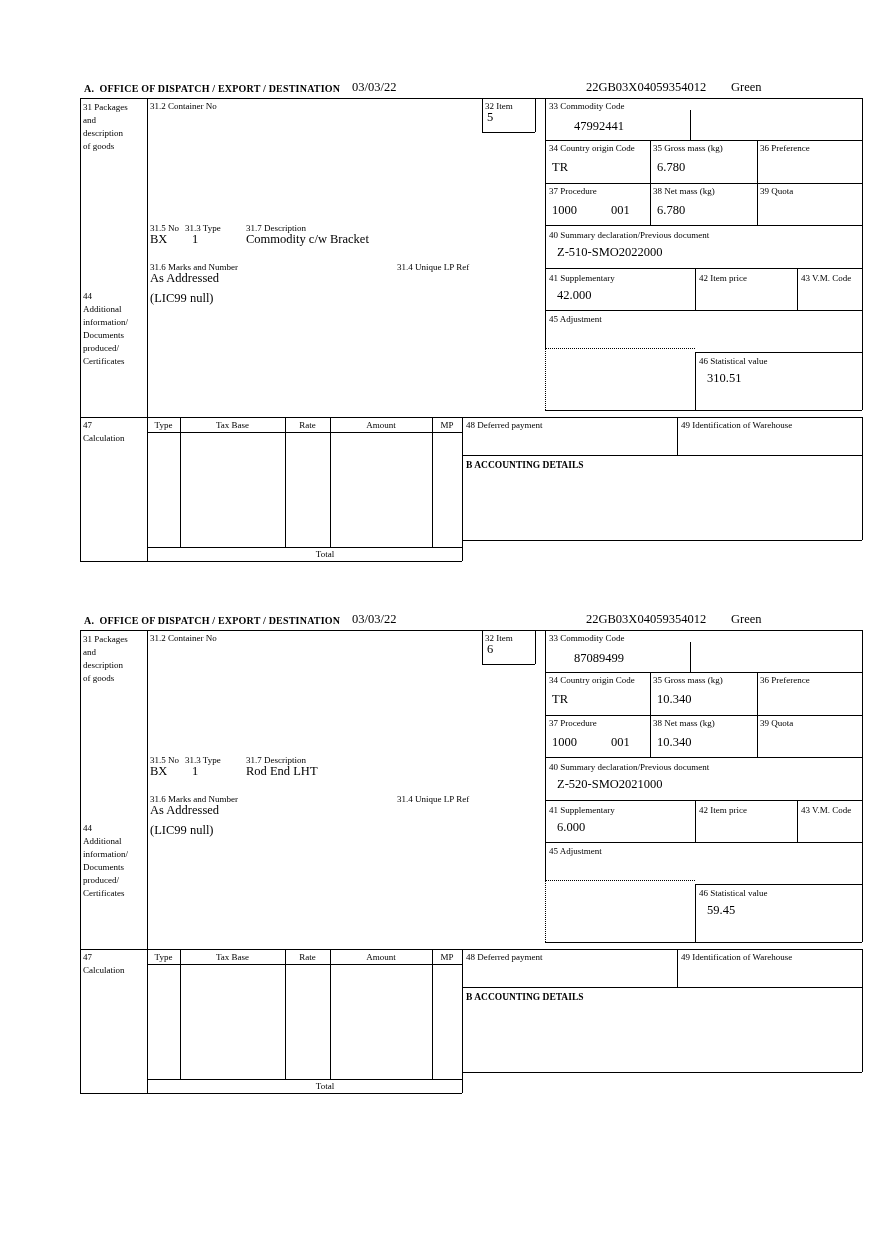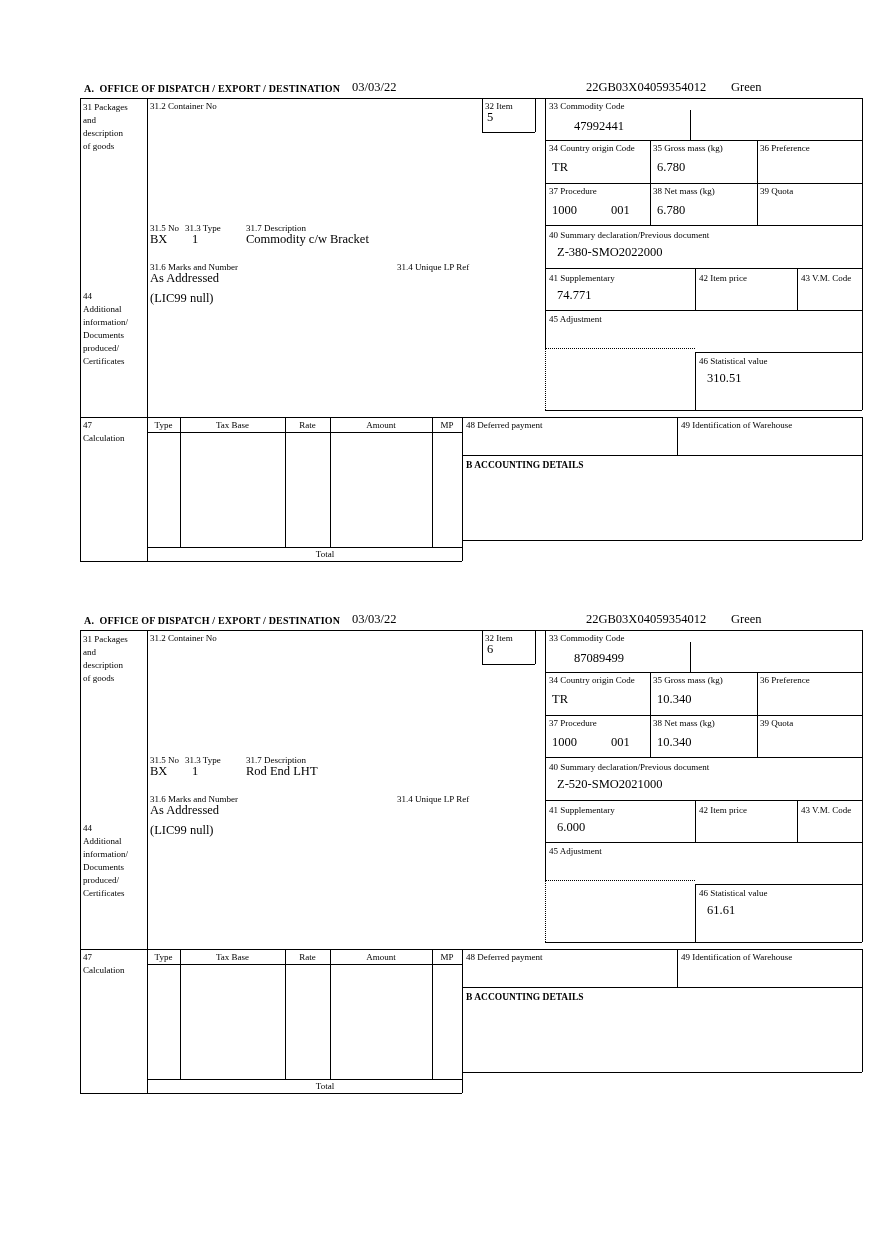--- a/index.html
+++ b/index.html
@@ -115,23 +115,23 @@
     <div class="val" style="left:407px;top:30px">5</div>
     <div class="val" style="left:494px;top:39px">47992441</div>
     <div class="val" style="left:472px;top:80px">TR</div>
     <div class="val" style="left:577px;top:80px">6.780</div>
     <div class="val" style="left:472px;top:123px">1000</div>
     <div class="val" style="left:531px;top:123px">001</div>
     <div class="val" style="left:577px;top:123px">6.780</div>
     <div class="val" style="left:70px;top:152px">BX</div>
     <div class="val" style="left:112px;top:152px">1</div>
     <div class="val" style="left:166px;top:152px">Commodity c/w Bracket</div>
-    <div class="val" style="left:477px;top:165px">Z-380-SMO2022000</div>
+    <div class="val" style="left:477px;top:165px">Z-510-SMO2022000</div>
     <div class="val" style="left:70px;top:191px">As Addressed</div>
-    <div class="val" style="left:477px;top:208px">74.771</div>
+    <div class="val" style="left:477px;top:208px">42.000</div>
     <div class="val" style="left:70px;top:211px">(LIC99 null)</div>
     <div class="val" style="left:627px;top:291px">310.51</div>
 
   </section>
 
   <section class="block" style="top: 612px;">
 
     <div class="hdrA" style="left:4px;top:3px">A.  OFFICE OF DISPATCH / EXPORT / DESTINATION</div>
     <div class="hdrV" style="left:272px;top:0">03/03/22</div>
     <div class="hdrV" style="left:506px;top:0">22GB03X04059354012</div>
@@ -226,16 +226,16 @@
     <div class="val" style="left:472px;top:123px">1000</div>
     <div class="val" style="left:531px;top:123px">001</div>
     <div class="val" style="left:577px;top:123px">10.340</div>
     <div class="val" style="left:70px;top:152px">BX</div>
     <div class="val" style="left:112px;top:152px">1</div>
     <div class="val" style="left:166px;top:152px">Rod End LHT</div>
     <div class="val" style="left:477px;top:165px">Z-520-SMO2021000</div>
     <div class="val" style="left:70px;top:191px">As Addressed</div>
     <div class="val" style="left:477px;top:208px">6.000</div>
     <div class="val" style="left:70px;top:211px">(LIC99 null)</div>
-    <div class="val" style="left:627px;top:291px">61.61</div>
+    <div class="val" style="left:627px;top:291px">59.45</div>
 
   </section>
 </div>
 
 </body></html>

